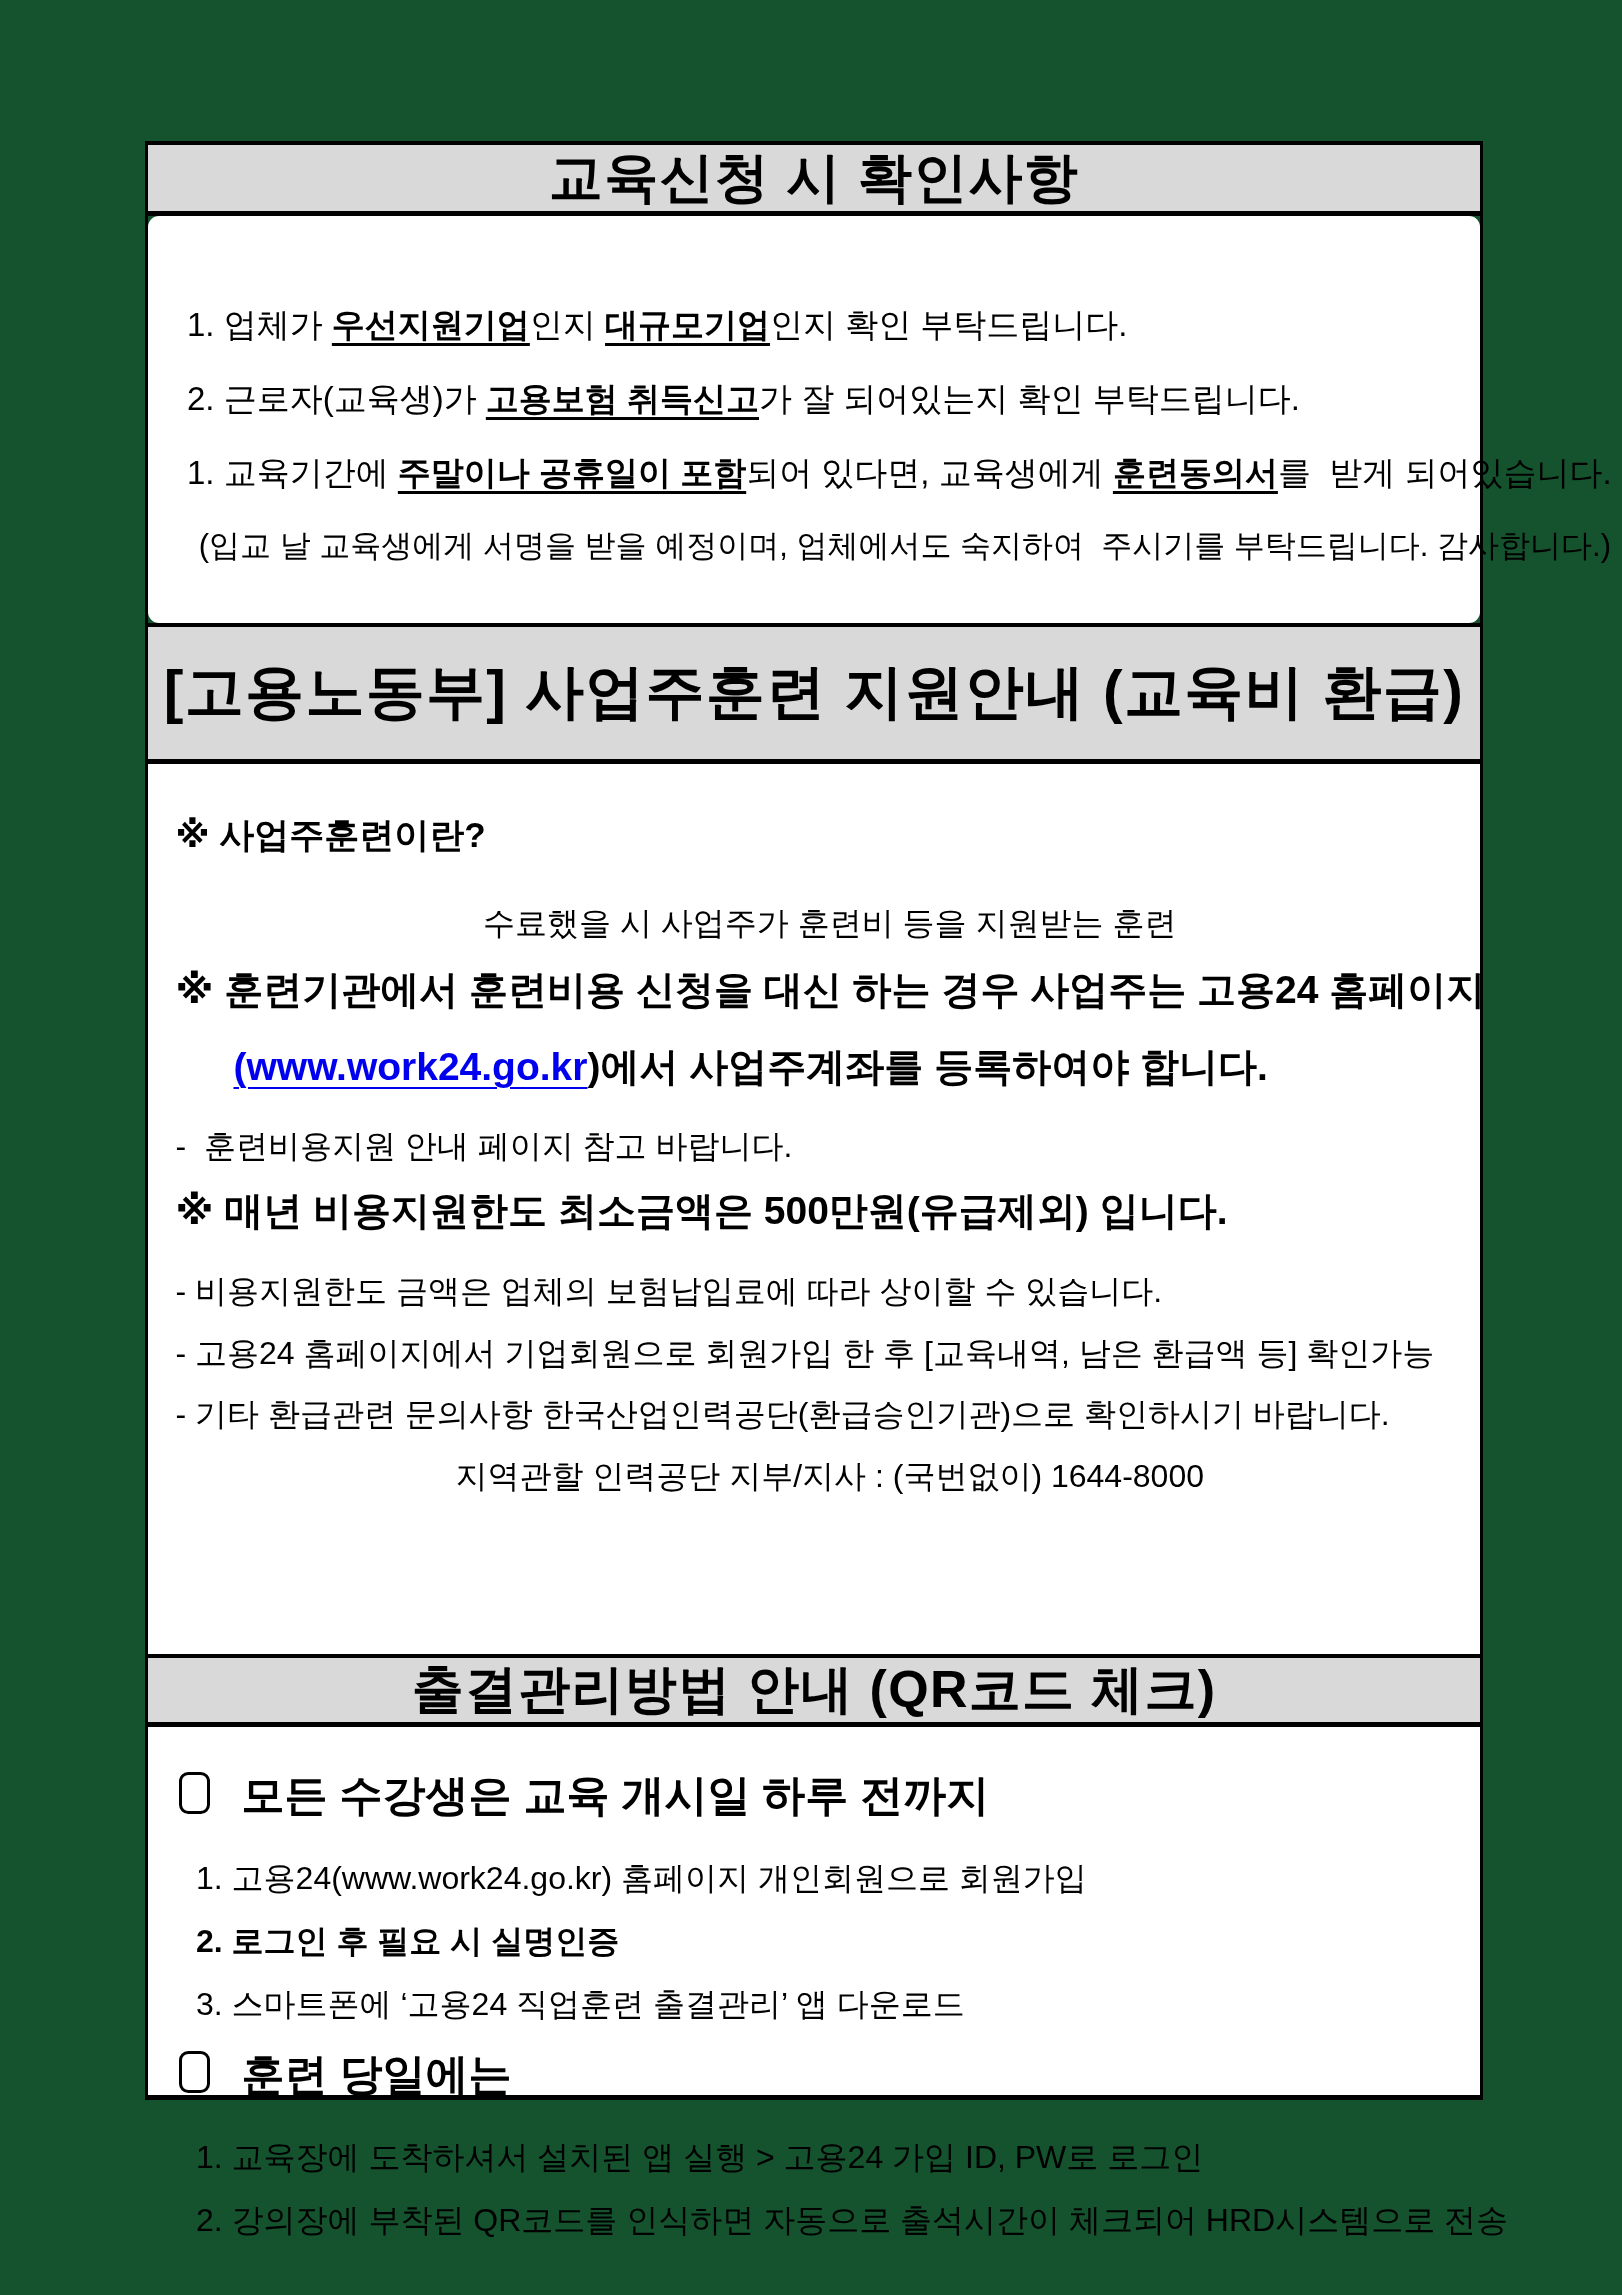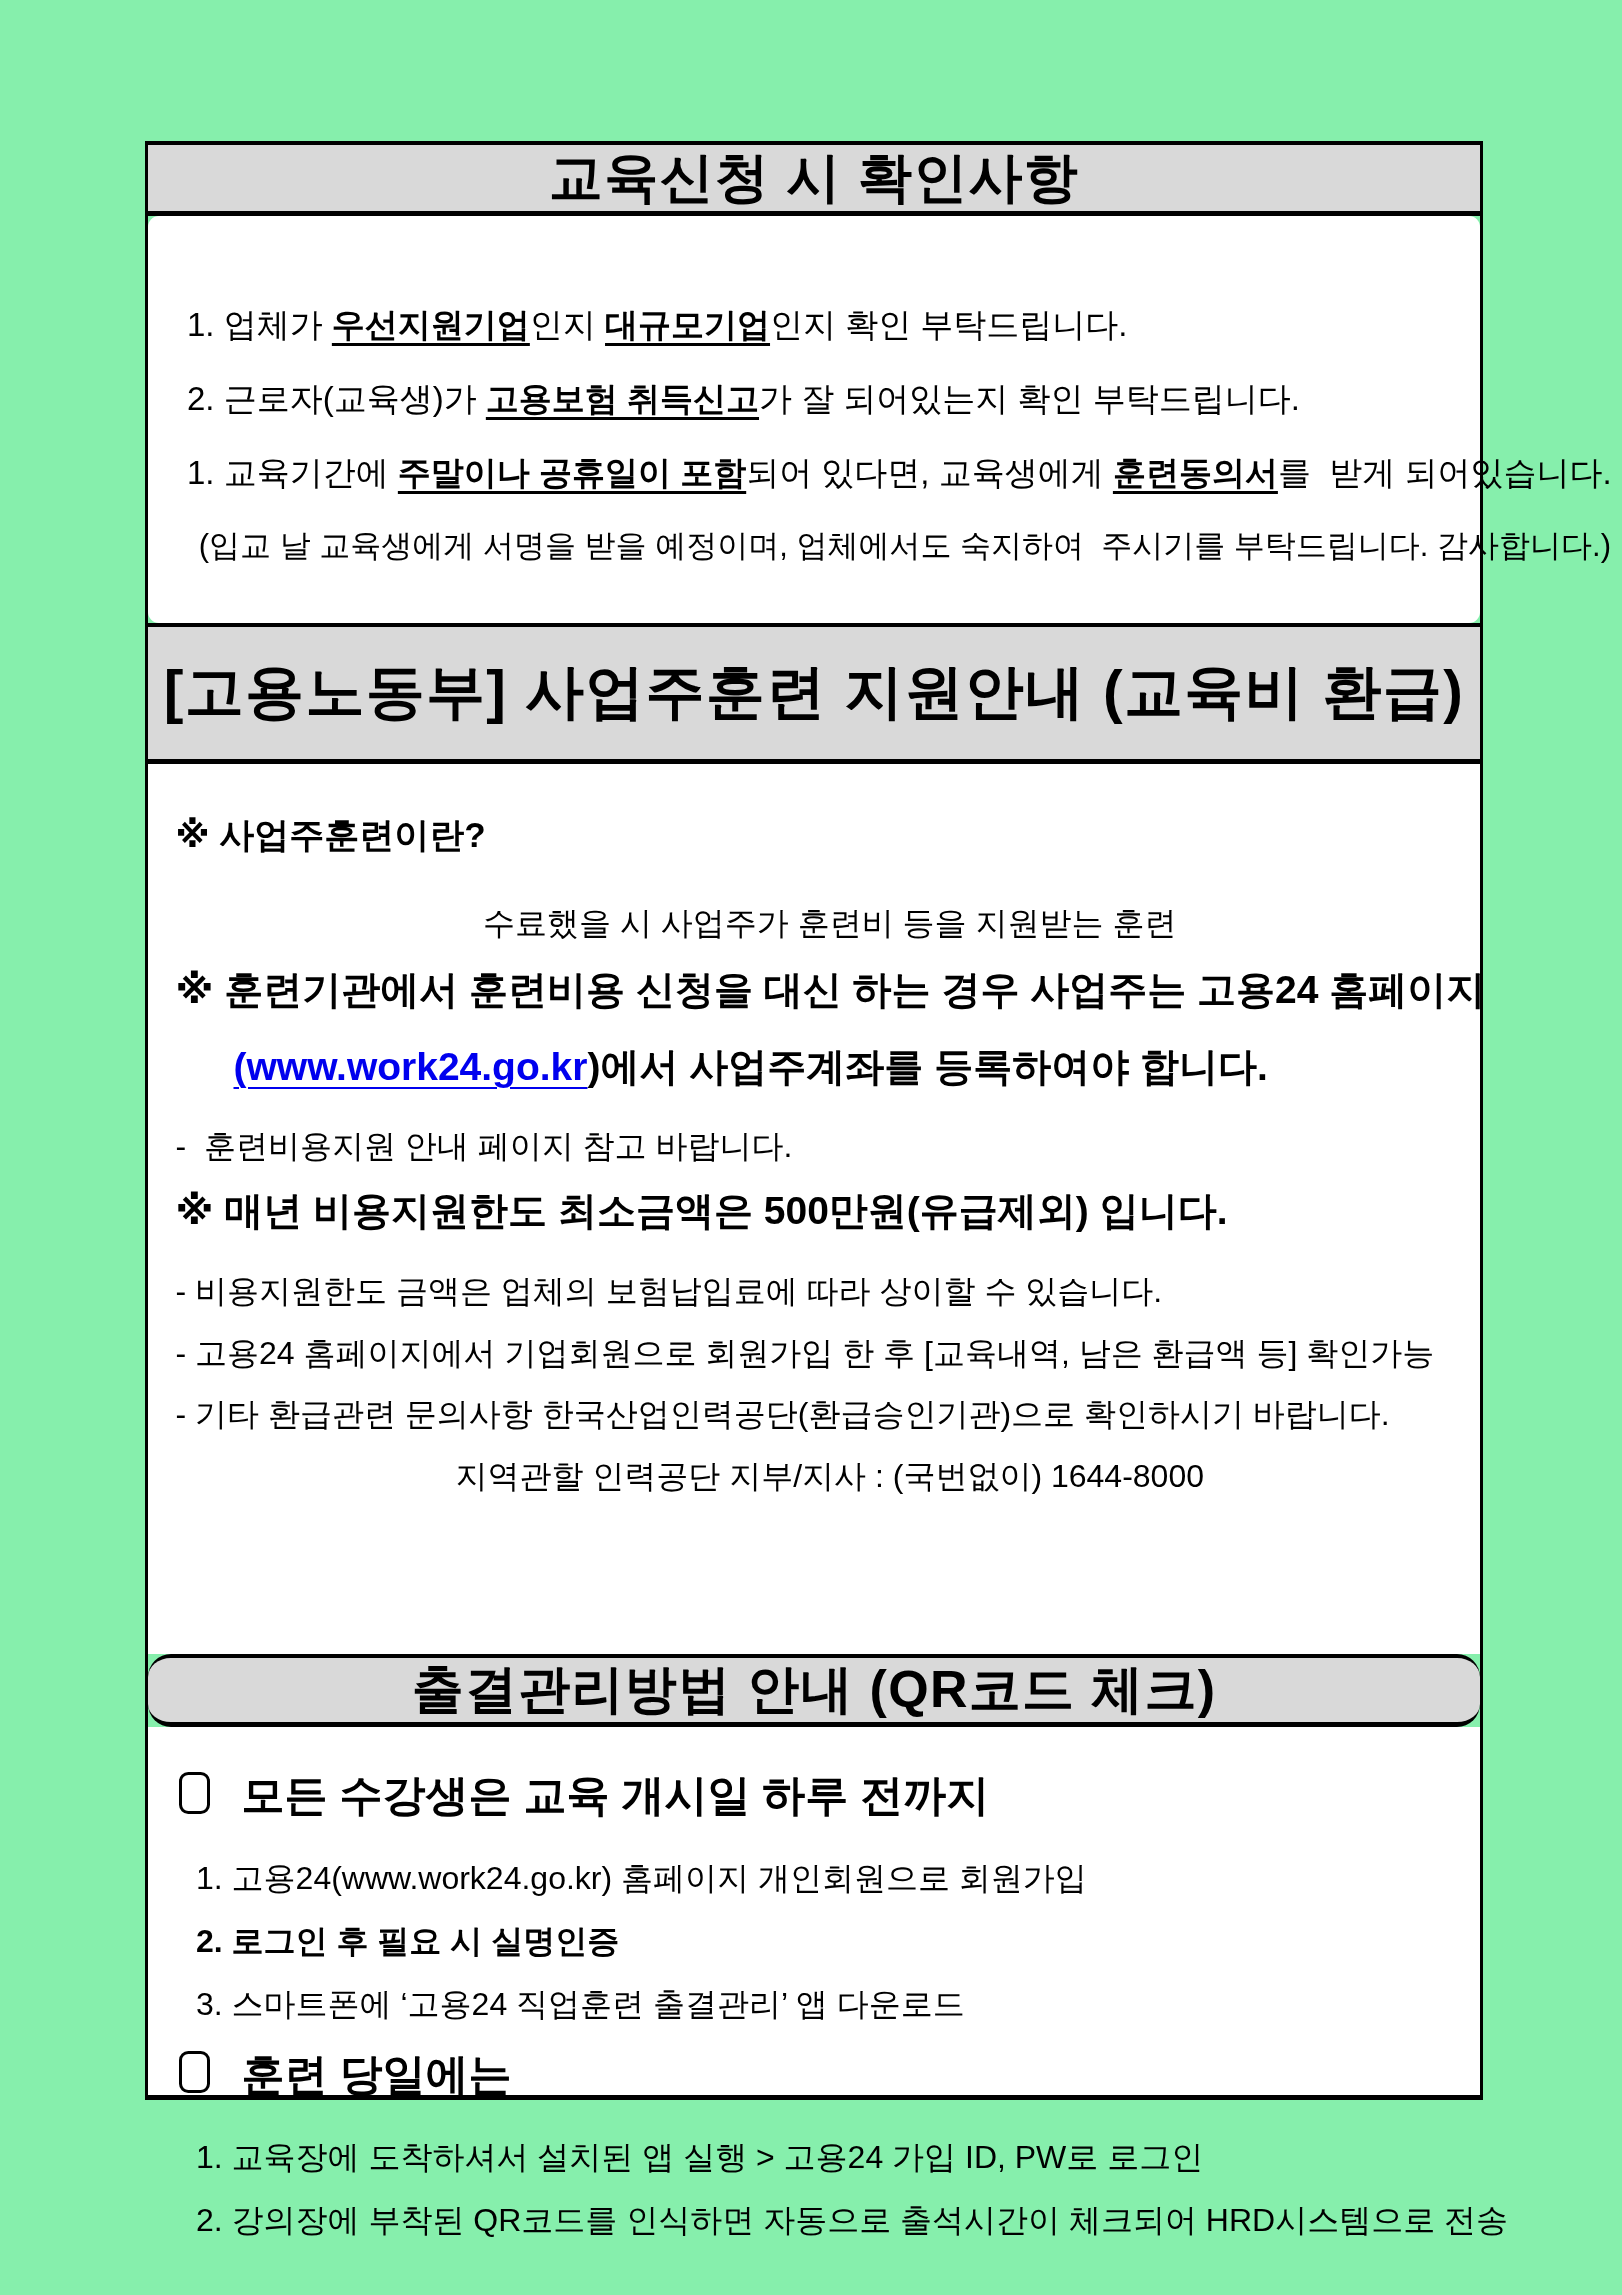--- a/index.html
+++ b/index.html
@@ -1,21 +1,21 @@
 <!DOCTYPE html>
 <html lang="ko" style="--header-bg: #d9d9d9; --border: #000000; --link: #0000ee;font-size:10.5px"><head>
 <meta charset="utf-8">
 <style>
   html,body { margin:0; padding:0; }
   body { background:#ffffff; }
   .page {
     position: relative;
     width: 1622px;
     height: 2295px;
-    background: #86efac;
+    background: #14532d;
     font-family: "Liberation Sans", "DejaVu Sans", sans-serif;
     color: #000000;
     overflow: hidden;
   }
   .doc {
     position: absolute;
     left: 145px;
     top: 141px;
     width: 1338px;
     box-sizing: border-box;
@@ -30,21 +30,21 @@
     display: flex;
     align-items: center;
     justify-content: center;
     font-weight: bold;
     letter-spacing: 1.3px;
     border-bottom: 5.9px solid var(--border, #000);
     text-align: center;
   }
   .h1 { height: 71px; font-size: 54px; }
   .h2 { height: 141px; font-size: 59px; border-top: 4.6px solid var(--border, #000); }
-  .h3 { height: 73px; font-size: 52px; border-top: 4.6px solid var(--border, #000); border-radius: 23px; }
+  .h3 { height: 73px; font-size: 52px; border-top: 4.6px solid var(--border, #000); }
   .bd {
     box-sizing: border-box;
     background: #ffffff;
   }
   .bd1 { height: 407px; padding: 90px 17px 0 39px; border-radius: 11px; }
   .bd2 { height: 890px; padding: 50px 15.7px 0 27.5px; }
   .bd3 { height: 368px; padding: 43px 15.7px 0 31px; }
   .ln {
     white-space: pre;
     line-height: 1.18;

